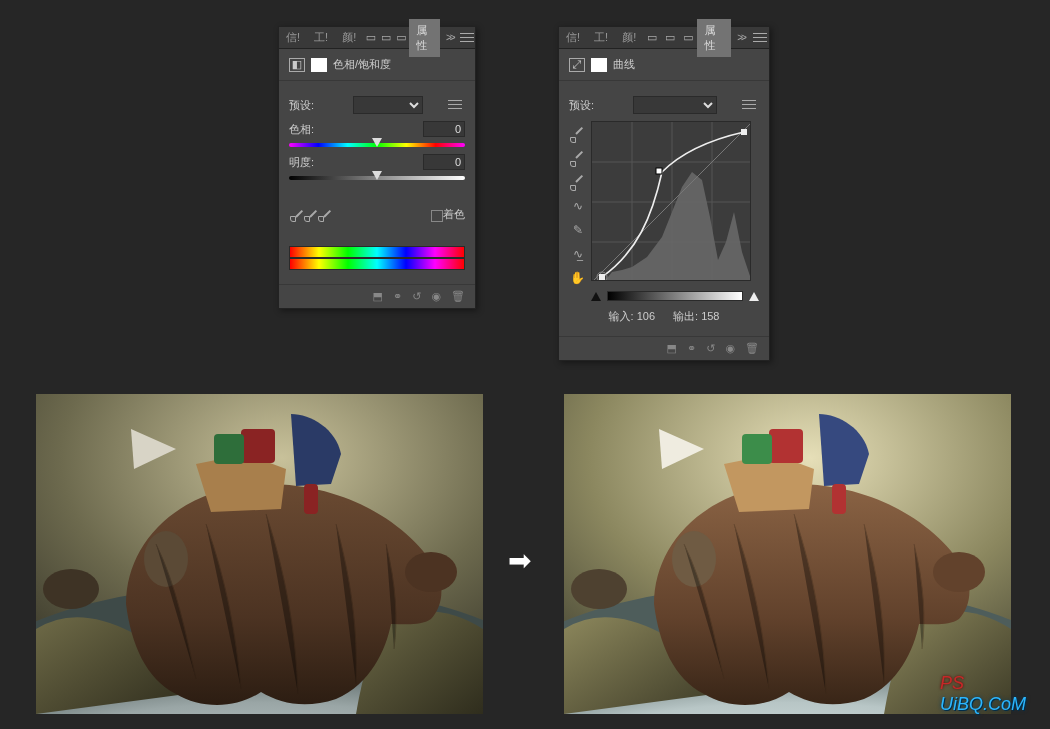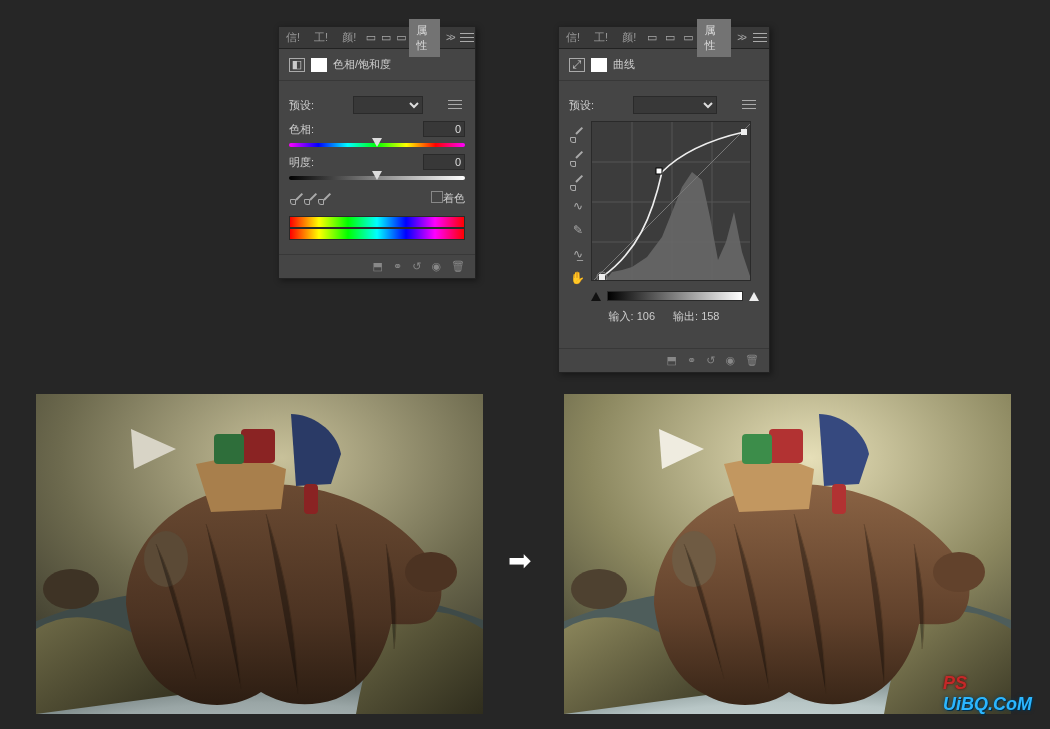--- a/index.html
+++ b/index.html
@@ -23,38 +23,38 @@
   .slider-row{margin:4px 0 2px}
   .slider-head{display:flex;justify-content:space-between;align-items:flex-end;margin-bottom:3px}
   .num{width:42px;height:16px;background:#383838;border:1px solid #2a2a2a;color:#ddd;text-align:right;padding-right:3px;font-size:11px}
   .track{position:relative;height:10px}
   .track .bar{position:absolute;left:0;right:0;top:3px;height:4px;border-radius:2px}
   .thumb{position:absolute;top:-2px;width:0;height:0;border-left:5px solid transparent;border-right:5px solid transparent;border-top:9px solid #ddd;transform:translateX(-5px)}
   .hue-grad{background:linear-gradient(90deg,#ff00ff,#0000ff,#00ffff,#00ff00,#ffff00,#ff0000,#ff00ff)}
   .sat-grad{background:linear-gradient(90deg,#7a0000,#ff0000)}
   .lig-grad{background:linear-gradient(90deg,#000,#888,#fff)}
   .rainbow{height:12px;background:linear-gradient(90deg,red,yellow,lime,cyan,blue,magenta,red);margin:10px 0 6px;border:1px solid #2a2a2a}
-  .tool-col{display:flex;gap:0;margin:8px 0;align-items:flex-start}
+  .tool-col{display:flex;gap:0;margin:24px 0;align-items:flex-end}
   .dropper{width:14px;height:14px;position:relative}
   .dropper::before{content:"";position:absolute;width:2px;height:9px;background:#aaa;left:6px;top:0;transform:rotate(45deg);transform-origin:bottom}
   .dropper::after{content:"";position:absolute;width:4px;height:4px;border:1px solid #aaa;border-radius:0 0 0 3px;left:1px;bottom:0}
   .checkbox{width:12px;height:12px;border:1px solid #888;display:inline-block}
   .foot{height:24px;border-top:1px solid #383838;display:flex;align-items:center;justify-content:flex-end;gap:10px;padding:0 10px;color:#888}
   .foot span{cursor:pointer}
   .curve-area{display:flex;gap:4px}
   .curve-tools{display:flex;flex-direction:column;gap:6px;padding-top:4px}
   .ct{width:18px;height:18px;display:flex;align-items:center;justify-content:center;color:#aaa;font-size:12px}
   .curve-box{width:160px;height:160px;background:#3c3c3c;border:1px solid #2a2a2a;position:relative;overflow:hidden}
   .grid line{stroke:#555;stroke-width:1}
-  .inout{display:flex;gap:18px;justify-content:center;margin:8px 0 16px;color:#ccc}
+  .inout{display:flex;gap:18px;justify-content:center;margin:8px 0 4px;color:#ccc}
   .btn-auto{background:#5a5a5a;border:1px solid #333;color:#ddd;height:18px;padding:0 8px;font-size:11px}
   .img-box{position:absolute;overflow:hidden;background:#111}
   .img-box svg{width:100%;height:100%;display:block}
   .arrow{position:absolute;color:#fff;font-size:28px}
-  .watermark{position:absolute;right:18px;bottom:14px;font-size:18px;font-weight:bold;font-style:italic;color:#2bb6ff;text-shadow:0 0 4px #003a5c,1px 1px 0 #002a44}
+  .watermark{position:absolute;right:24px;bottom:14px;font-size:18px;font-weight:normal;font-style:italic;color:#2bb6ff;text-shadow:0 0 4px #003a5c,1px 1px 0 #002a44}
   .watermark .red{color:#c52828;text-shadow:0 0 3px #500}
   .hand{width:14px;height:14px;border:1px solid #888;border-radius:3px;position:relative}
 </style>
 </head>
 <body>
 
 <div class="panel" style="left:278px;top:26px;width:198px">
   <div class="tabs">
     <span class="tab">信!</span>
     <span class="tab">工!</span>

